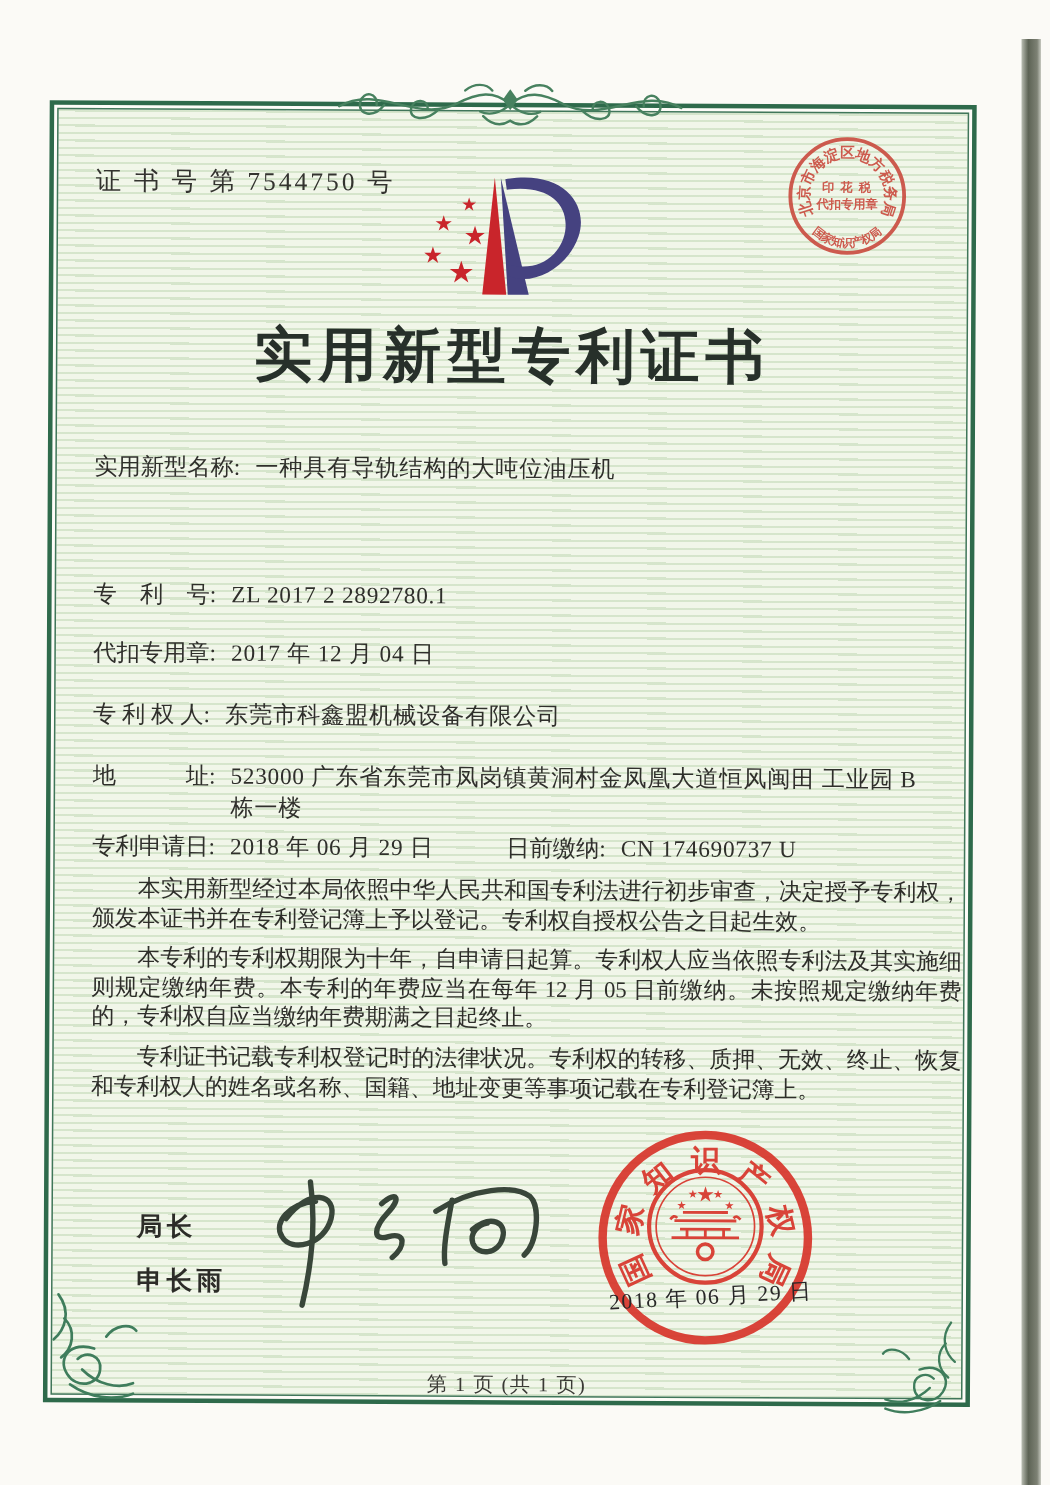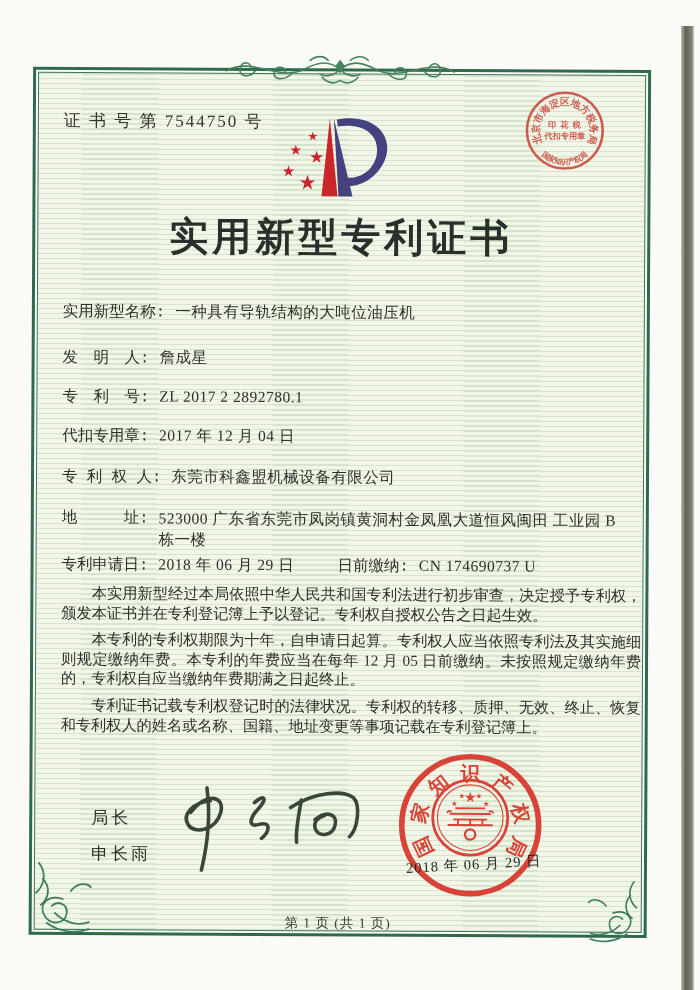--- a/index.html
+++ b/index.html
@@ -38,31 +38,31 @@
   }
   .abs { position:absolute; }
   .cert-no {
     left:25px; top:36px; font-size:17px; letter-spacing:2px; color:#33332f;
   }
   .title {
     left:0; top:136px; width:100%; text-align:center;
     font-size:39px; font-weight:bold; letter-spacing:4px; color:#27302a;
   }
   .field { left:25px; font-size:15.5px; color:#2f2f2b; white-space:nowrap; }
-  .field .lab { display:inline-block; margin-right:10px;font-family:Liberation Mono, monospace; }
+  .field .lab { display:inline-block; margin-right:10px; }
   .field .val { letter-spacing:.5px; }
   .field-addr .val {
     display:inline-block; width:472px; white-space:normal;
     vertical-align:top; line-height:21px;
   }
   .grant-right { left:301px; }
   .paras { left:25px; top:510px; width:580px; font-size:15.2px;
     line-height:19.6px; color:#2e2e2a; }
   .paras p { text-indent:2em; margin-bottom:7px; text-align:justify; }
-  .officer { left:56px; top:733px; font-size:17px; color:#2c2c28; }
+  .officer { left:56px; top:733px; font-size:17px; color:#2c2c28;font-weight:bold; }
   .officer div { margin-bottom:13px; letter-spacing:3px; }
   .footer { left:0; top:840px; width:100%; text-align:center;
     font-size:13.5px; color:#3a3a35; letter-spacing:1px; }
   
   .tax-stamp { left:485px; top:14px; width:82px; height:82px; opacity:.88; }
   .red-seal  { left:360px; top:675px; width:150px; height:150px; opacity:.92; }
   .seal-date { left:371px; top:780px; font-size:14.5px; color:#272727;
     transform:rotate(-3.5deg); letter-spacing:1px; white-space:nowrap; }
   svg text { font-family:"Liberation Serif","DejaVu Serif",serif; }
   .arc text { text-anchor:middle; font-weight:bold; }
@@ -123,23 +123,20 @@
         <text class="stamp-center" x="80" y="74" font-size="16" letter-spacing="2">印 花 税</text>
         <text class="stamp-center" x="80" y="96" font-size="16">代扣专用章</text>
       </g>
     </svg>
 
     <div class="abs title">实用新型专利证书</div>
 
     <div class="abs field" style="top:228px">
       <span class="lab">实用新型名称:</span><span class="val">一种具有导轨结构的大吨位油压机</span>
     </div>
-    <div class="abs field" style="top:274px">
-      <span class="lab">发　明　人:</span><span class="val">詹成星</span>
-    </div>
     <div class="abs field" style="top:313px">
       <span class="lab">专　利　号:</span><span class="val">ZL 2017 2 2892780.1</span>
     </div>
     <div class="abs field" style="top:352px">
       <span class="lab">代扣专用章:</span><span class="val">2017 年 12 月 04 日</span>
     </div>
     <div class="abs field" style="top:393px">
       <span class="lab">专 利 权 人:</span><span class="val">东莞市科鑫盟机械设备有限公司</span>
     </div>
     <div class="abs field field-addr" style="top:434px">

